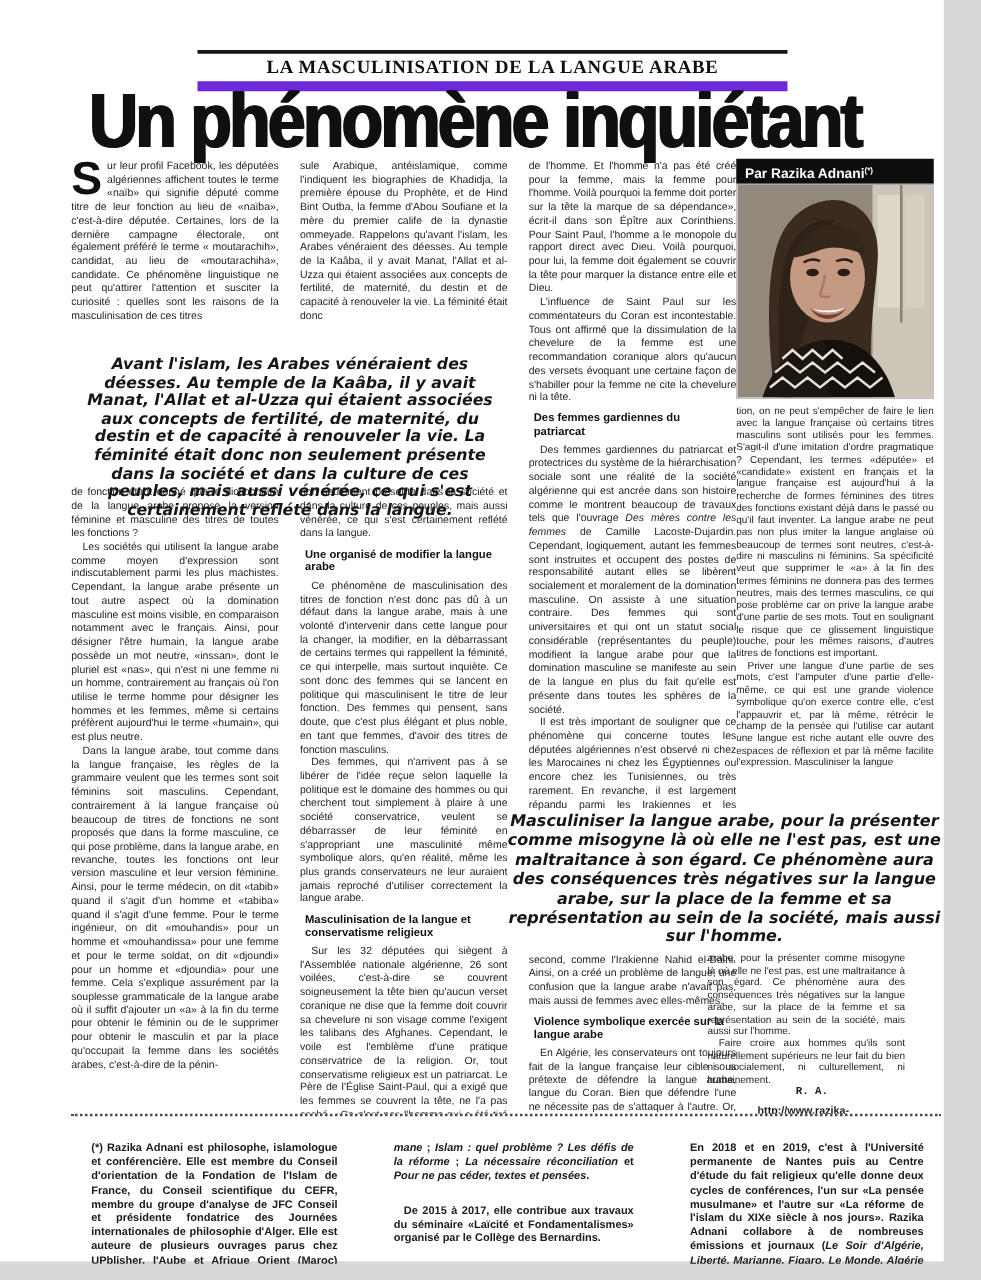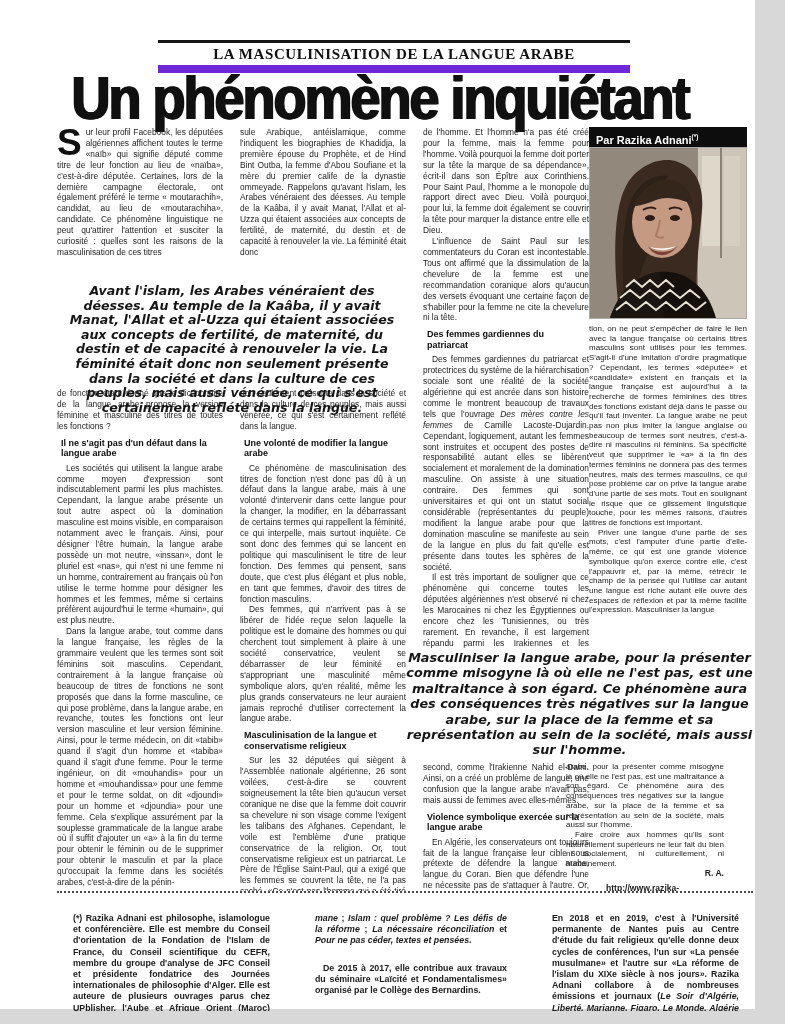--- a/index.html
+++ b/index.html
@@ -56,21 +56,21 @@
   
   #c1s1 { left:57px;  top:127px; width:166px; height:132px; }
   #c1s2 { left:57px;  top:388px; width:166px; height:503px; }
   #c2s1 { left:240px; top:127px; width:166px; height:132px; }
   #c2s2 { left:240px; top:388px; width:166px; height:503px; }
   #c3s1 { left:423px; top:127px; width:166px; height:521px; }
   #c3s2 { left:423px; top:762px; width:166px; height:129px; }
   #c4s1 { left:589px; top:324px; width:158px; height:324px; }
   #c4s2 { left:566px; top:762px; width:158px; height:129px; }
 
-  .signature { text-align:right; font-weight:bold; font-size:8.6px; margin-top:3px; text-indent:0; }
+  .signature { text-align:center; font-weight:bold; font-size:8.6px; margin-top:3px; text-indent:0;font-family:Liberation Mono, monospace; }
   .website   { display:block; font-weight:bold; font-size:8.6px; margin-top:6px;
                color:#1d1d1d; text-decoration:none; text-indent:0;padding-left:40px; }
 
   
   .byline-banner {
     position:absolute; left:589px; top:127px; width:158px; height:20px;
     background:#0d0d0d; color:#ffffff; font-weight:bold; font-size:11px;
     line-height:20px; padding-left:7px; box-sizing:border-box;
   }
   .byline-banner .sup { font-size:6.5px; vertical-align:super; }
@@ -101,31 +101,30 @@
 <div class="headline">Un phénomène inquiétant</div>
 
 <div class="seg" id="c1s1">
   <p class="first"><span class="dropcap">S</span><span>ur leur profil Facebook, les députées algériennes affichent toutes le terme «naïb» qui signifie député comme titre de leur fonction au lieu de «naïba», c'est-à-dire députée. Certaines, lors de la dernière campagne électorale, ont également préféré le terme « moutarachih», candidat, au lieu de «moutarachiha», candidate. Ce phénomène linguistique ne peut qu'attirer l'attention et susciter la curiosité : quelles sont les raisons de la masculinisation de ces titres</span></p>
 </div>
 
 <div class="pq" id="pq1">Avant l'islam, les Arabes vénéraient des déesses. Au temple de la Kaâba, il y avait Manat, l'Allat et al-Uzza qui étaient associées aux concepts de fertilité, de maternité, du destin et de capacité à renouveler la vie. La féminité était donc non seulement présente dans la société et dans la culture de ces peuples, mais aussi vénérée, ce qui s'est certainement reflété dans la langue.</div>
 
 <div class="seg" id="c1s2">
   <p class="cont">de fonction étant donné que le dictionnaire de la langue arabe propose la version féminine et masculine des titres de toutes les fonctions ?</p>
-  <p class="subhead">Il ne s'agit pas d'un défaut dans la langue arabe</p>
   <p>Les sociétés qui utilisent la langue arabe comme moyen d'expression sont indiscutablement parmi les plus machistes. Cependant, la langue arabe présente un tout autre aspect où la domination masculine est moins visible, en comparaison notamment avec le français. Ainsi, pour désigner l'être humain, la langue arabe possède un mot neutre, «inssan», dont le pluriel est «nas», qui n'est ni une femme ni un homme, contrairement au français où l'on utilise le terme homme pour désigner les hommes et les femmes, même si certains préfèrent aujourd'hui le terme «humain», qui est plus neutre.</p>
   <p>Dans la langue arabe, tout comme dans la langue française, les règles de la grammaire veulent que les termes sont soit féminins soit masculins. Cependant, contrairement à la langue française où beaucoup de titres de fonctions ne sont proposés que dans la forme masculine, ce qui pose problème, dans la langue arabe, en revanche, toutes les fonctions ont leur version masculine et leur version féminine. Ainsi, pour le terme médecin, on dit «tabib» quand il s'agit d'un homme et «tabiba» quand il s'agit d'une femme. Pour le terme ingénieur, on dit «mouhandis» pour un homme et «mouhandissa» pour une femme et pour le terme soldat, on dit «djoundi» pour un homme et «djoundia» pour une femme. Cela s'explique assurément par la souplesse grammaticale de la langue arabe où il suffit d'ajouter un «a» à la fin du terme pour obtenir le féminin ou de le supprimer pour obtenir le masculin et par la place qu'occupait la femme dans les sociétés arabes, c'est-à-dire de la pénin-</p>
 </div>
 
 <div class="seg" id="c2s1">
   <p class="cont">sule Arabique, antéislamique, comme l'indiquent les biographies de Khadidja, la première épouse du Prophète, et de Hind Bint Outba, la femme d'Abou Soufiane et la mère du premier calife de la dynastie ommeyade. Rappelons qu'avant l'islam, les Arabes vénéraient des déesses. Au temple de la Kaâba, il y avait Manat, l'Allat et al-Uzza qui étaient associées aux concepts de fertilité, de maternité, du destin et de capacité à renouveler la vie. La féminité était donc</p>
 </div>
 <div class="seg" id="c2s2">
   <p class="cont">non seulement présente dans la société et dans la culture de ces peuples, mais aussi vénérée, ce qui s'est certainement reflété dans la langue.</p>
-  <p class="subhead">Une volonté de modifier la langue arabe</p>
+  <p class="subhead">Une organisé de modifier la langue arabe</p>
   <p>Ce phénomène de masculinisation des titres de fonction n'est donc pas dû à un défaut dans la langue arabe, mais à une volonté d'intervenir dans cette langue pour la changer, la modifier, en la débarrassant de certains termes qui rappellent la féminité, ce qui interpelle, mais surtout inquiète. Ce sont donc des femmes qui se lancent en politique qui masculinisent le titre de leur fonction. Des femmes qui pensent, sans doute, que c'est plus élégant et plus noble, en tant que femmes, d'avoir des titres de fonction masculins.</p>
   <p>Des femmes, qui n'arrivent pas à se libérer de l'idée reçue selon laquelle la politique est le domaine des hommes ou qui cherchent tout simplement à plaire à une société conservatrice, veulent se débarrasser de leur féminité en s'appropriant une masculinité même symbolique alors, qu'en réalité, même les plus grands conservateurs ne leur auraient jamais reproché d'utiliser correctement la langue arabe.</p>
   <p class="subhead">Masculinisation de la langue et conservatisme religieux</p>
   <p>Sur les 32 députées qui siègent à l'Assemblée nationale algérienne, 26 sont voilées, c'est-à-dire se couvrent soigneusement la tête bien qu'aucun verset coranique ne dise que la femme doit couvrir sa chevelure ni son visage comme l'exigent les talibans des Afghanes. Cependant, le voile est l'emblème d'une pratique conservatrice de la religion. Or, tout conservatisme religieux est un patriarcat. Le Père de l'Église Saint-Paul, qui a exigé que les femmes se couvrent la tête, ne l'a pas caché. «Ce n'est pas l'homme qui a été tiré de la femme, mais la femme</p>
 </div>
 
 <div class="seg" id="c3s1">
   <p class="cont">de l'homme. Et l'homme n'a pas été créé pour la femme, mais la femme pour l'homme. Voilà pourquoi la femme doit porter sur la tête la marque de sa dépendance», écrit-il dans son Épître aux Corinthiens. Pour Saint Paul, l'homme a le monopole du rapport direct avec Dieu. Voilà pourquoi, pour lui, la femme doit également se couvrir la tête pour marquer la distance entre elle et Dieu.</p>
   <p>L'influence de Saint Paul sur les commentateurs du Coran est incontestable. Tous ont affirmé que la dissimulation de la chevelure de la femme est une recommandation coranique alors qu'aucun des versets évoquant une certaine façon de s'habiller pour la femme ne cite la chevelure ni la tête.</p>
   <p class="subhead">Des femmes gardiennes du patriarcat</p>

